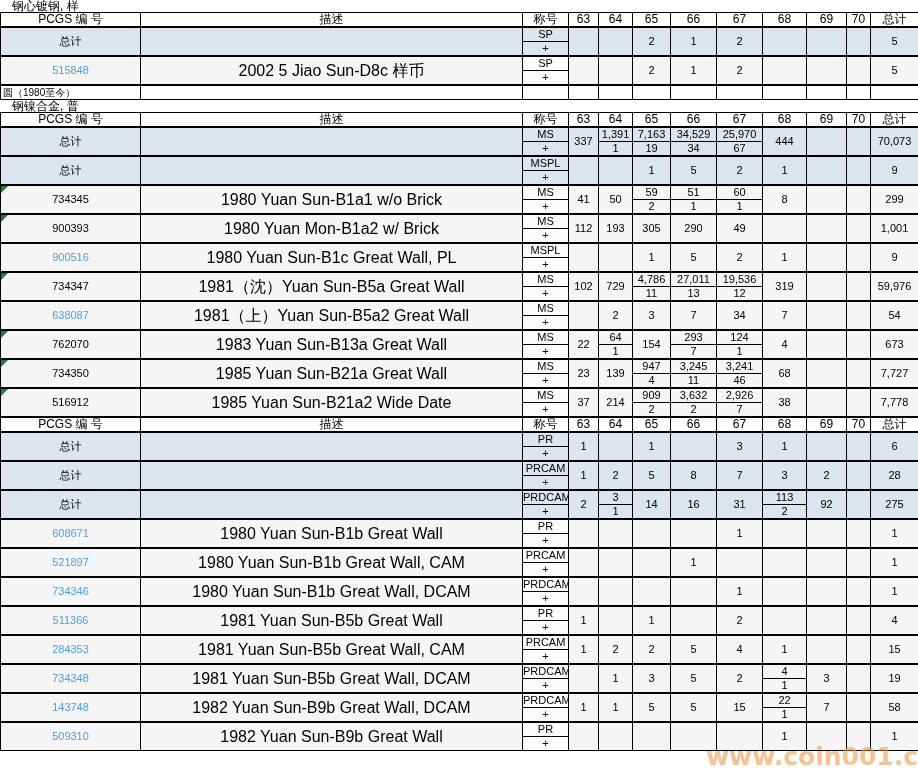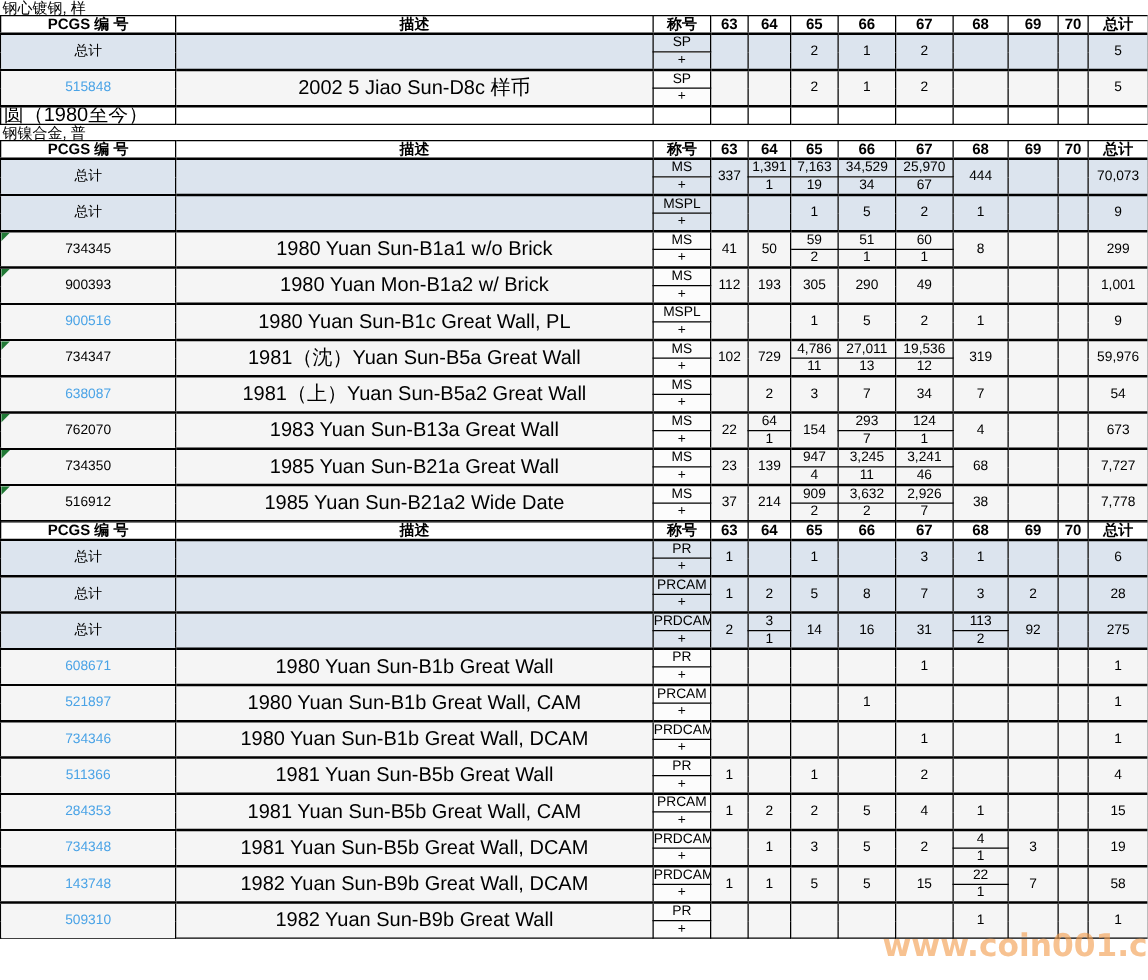--- a/index.html
+++ b/index.html
@@ -3,42 +3,42 @@
 <meta charset="utf-8">
 <style>
   html,body{margin:0;padding:0}
   body{
     width:918px;height:784px;overflow:hidden;position:relative;
     background:#fff;color:#000;
     font-family:"Liberation Sans","DejaVu Sans",sans-serif;
   }
   .section-label{
     font-size:12px;line-height:12px;height:12px;padding-left:2px;
-    white-space:nowrap;background:#fff;
+    white-space:nowrap;background:#fff;margin-left:10px;
   }
   table.pop-table{border-collapse:collapse;table-layout:fixed;width:918px}
   th,td{
     border:1px solid #000;padding:0;height:13px;line-height:13px;
     font-size:11px;text-align:center;white-space:nowrap;overflow:hidden;
   }
-  thead th{font-weight:bold;font-size:12px;background:#fff}
+  thead th{font-weight:normal;font-size:12px;background:#fff}
   tr.r-top>td{border-top:2px solid #000}
   tbody td{background:#f5f5f5}
   tr.row-total>td{background:#dce4ee}
   td.c-desig{background:#fcfcfc}
   td.c-id{position:relative}
   td.c-id .marker{
     position:absolute;left:0;top:0;width:0;height:0;
     border-top:7px solid #217a36;border-right:7px solid transparent;
   }
   .t-link{color:#4aa3e6}
   .t-total,.t-black{color:#000}
   td.c-desc{font-size:16px}
   tr.footer-row>td{background:#fff;border-top:2px solid #000}
-  td.f-label{text-align:left;padding-left:2px;font-size:16px}
+  td.f-label{text-align:left;padding-left:2px;font-size:10px}
   .watermark{
     position:absolute;left:706px;top:742px;z-index:5;
     font-family:"DejaVu Sans",sans-serif;font-weight:bold;font-size:25px;
     color:#f39d4e;opacity:.62;letter-spacing:0;pointer-events:none;
   }
 </style>
 </head>
 <body>
 
 <div id="report">

